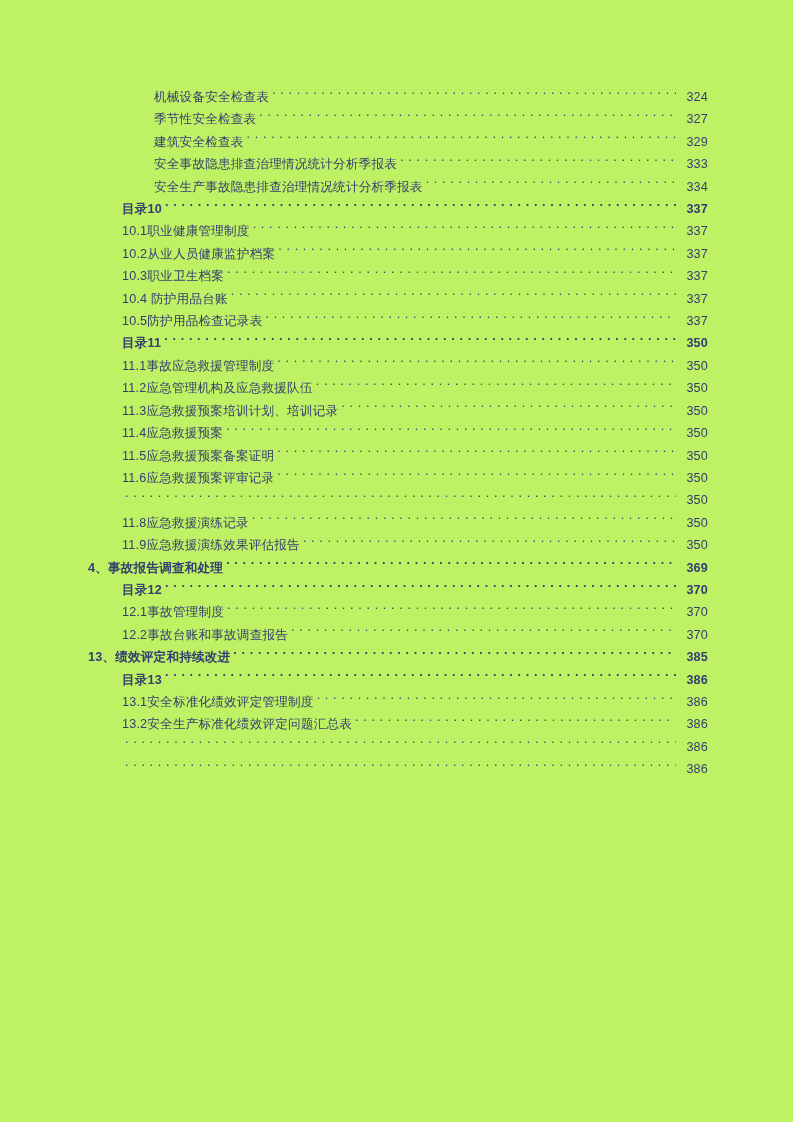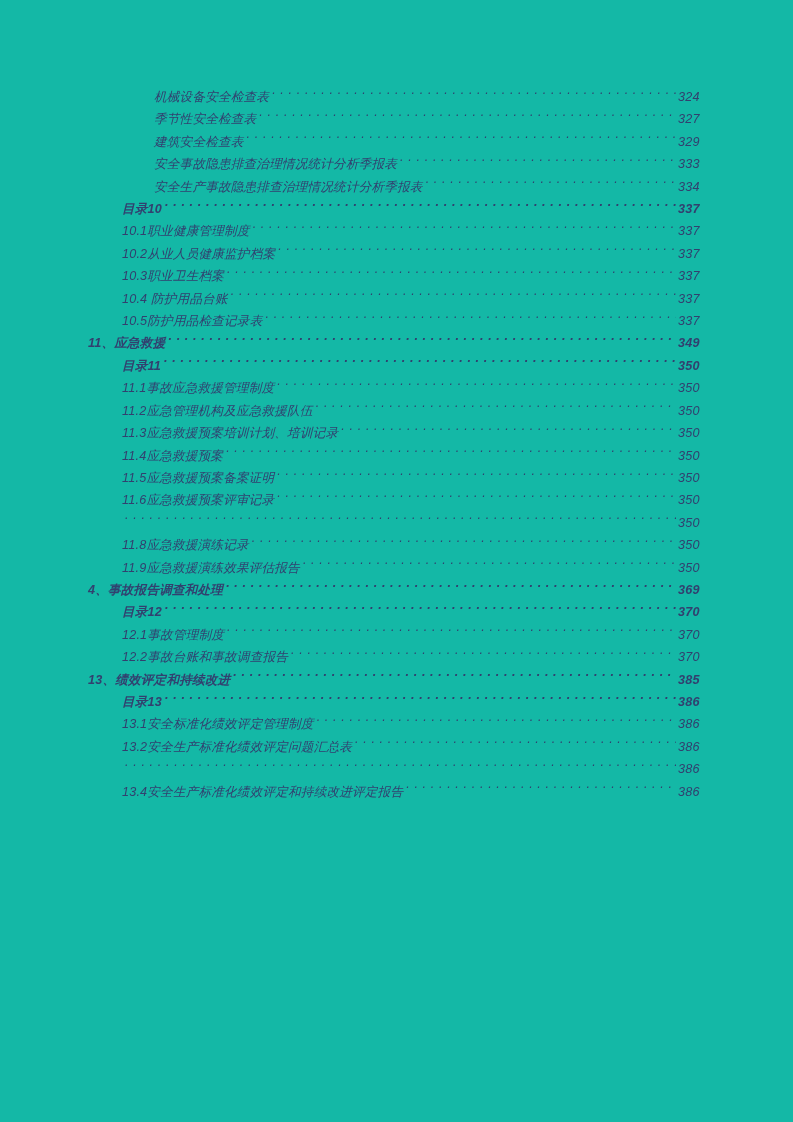--- a/index.html
+++ b/index.html
@@ -3,28 +3,27 @@
 <meta charset="utf-8">
 <style>
   html, body {
     margin: 0;
     padding: 0;
     background: #b0b0b0;
   }
   .page {
     width: 793px;
     height: 1122px;
-    background: #14b8a6;
+    background: #bef264;
     position: relative;
     margin: 0 auto;
     box-sizing: border-box;
     font-family: "Liberation Sans", sans-serif;
     color: #2b3a6b;
     overflow: hidden;
-    font-style: italic;
   }
   .toc {
     position: absolute;
     top: 86px;
     left: 88px;
     width: 620px;
   }
   .toc-entry {
     display: flex;
     align-items: baseline;
@@ -50,21 +49,21 @@
     left: 0;
     bottom: 0;
     font-size: 12.6px;
     letter-spacing: 0.6px;
     color: #32406f;
     white-space: nowrap;
   }
   .toc-entry .page-num {
     flex: 0 0 auto;
     width: 30px;
-    text-align: left;
+    text-align: right;
     letter-spacing: 0.2px;
   }
   
   .lvl0 { padding-left: 0px; }
   .lvl1 { padding-left: 34px; }
   .lvl2 { padding-left: 66px; }
   .bold { font-weight: bold; }
 </style>
 </head>
 <body>
@@ -119,25 +118,20 @@
       <div class="toc-entry lvl1">
         <span class="label">10.4 防护用品台账</span>
         <span class="leader"></span>
         <span class="page-num">337</span>
       </div>
       <div class="toc-entry lvl1">
         <span class="label">10.5防护用品检查记录表</span>
         <span class="leader"></span>
         <span class="page-num">337</span>
       </div>
-      <div class="toc-entry lvl0 bold">
-        <span class="label">11、应急救援</span>
-        <span class="leader"></span>
-        <span class="page-num">349</span>
-      </div>
       <div class="toc-entry lvl1 bold">
         <span class="label">目录11</span>
         <span class="leader"></span>
         <span class="page-num">350</span>
       </div>
       <div class="toc-entry lvl1">
         <span class="label">11.1事故应急救援管理制度</span>
         <span class="leader"></span>
         <span class="page-num">350</span>
       </div>
@@ -218,18 +212,17 @@
       <div class="toc-entry lvl1">
         <span class="label">13.2安全生产标准化绩效评定问题汇总表</span>
         <span class="leader"></span>
         <span class="page-num">386</span>
       </div>
       <div class="toc-entry lvl1">
         <span class="leader"></span>
         <span class="page-num">386</span>
       </div>
       <div class="toc-entry lvl1">
-        <span class="label">13.4安全生产标准化绩效评定和持续改进评定报告</span>
         <span class="leader"></span>
         <span class="page-num">386</span>
       </div>
     </div>
 </div>
 
 </body></html>

